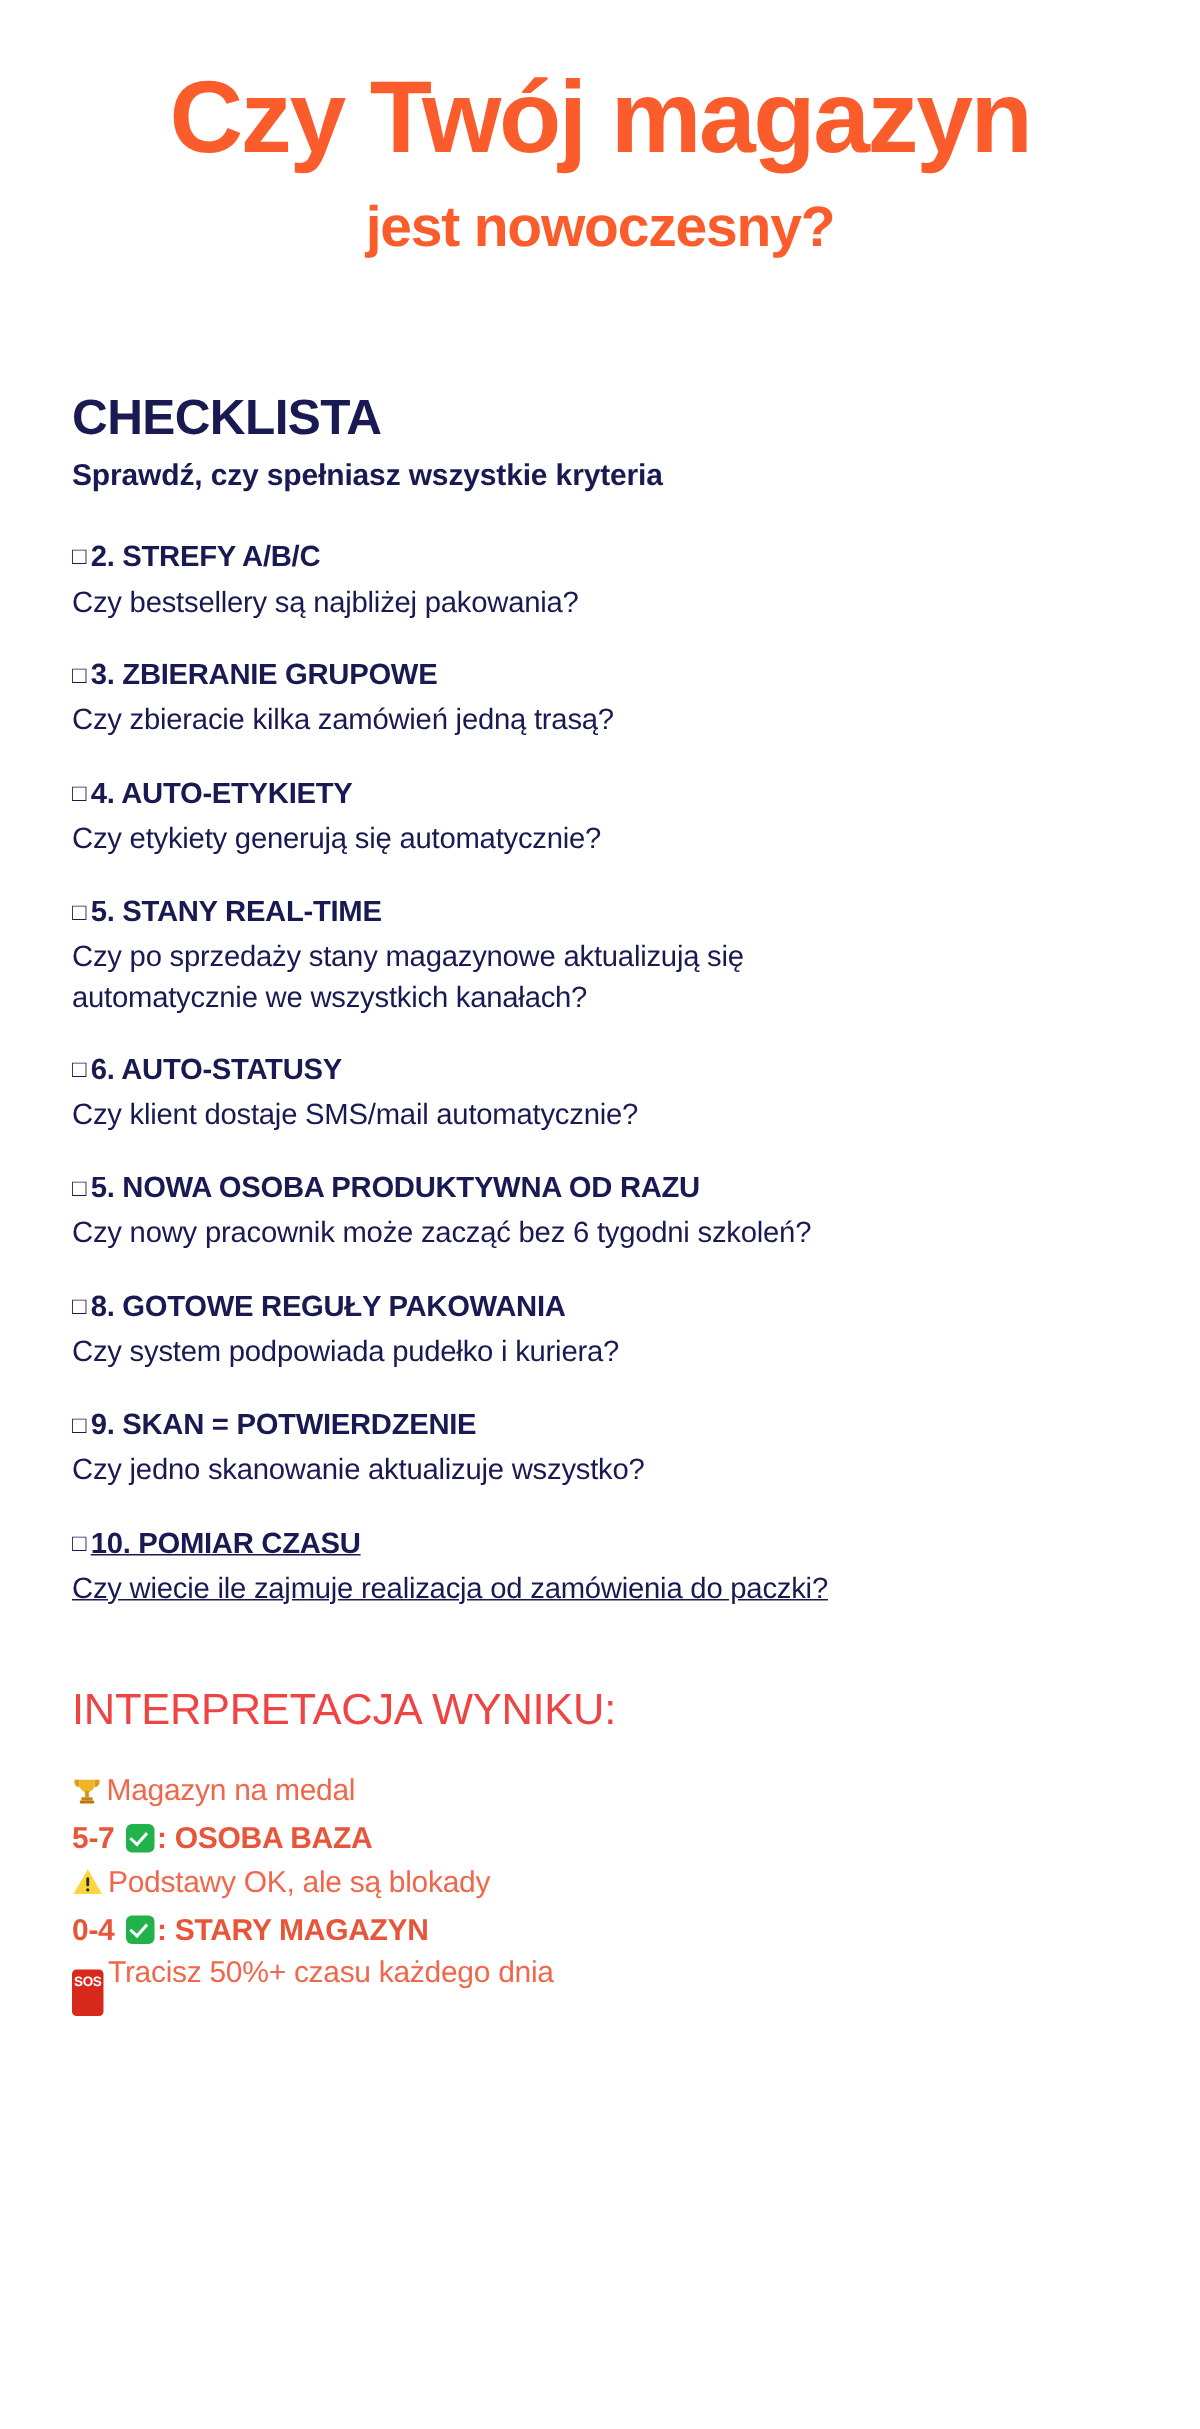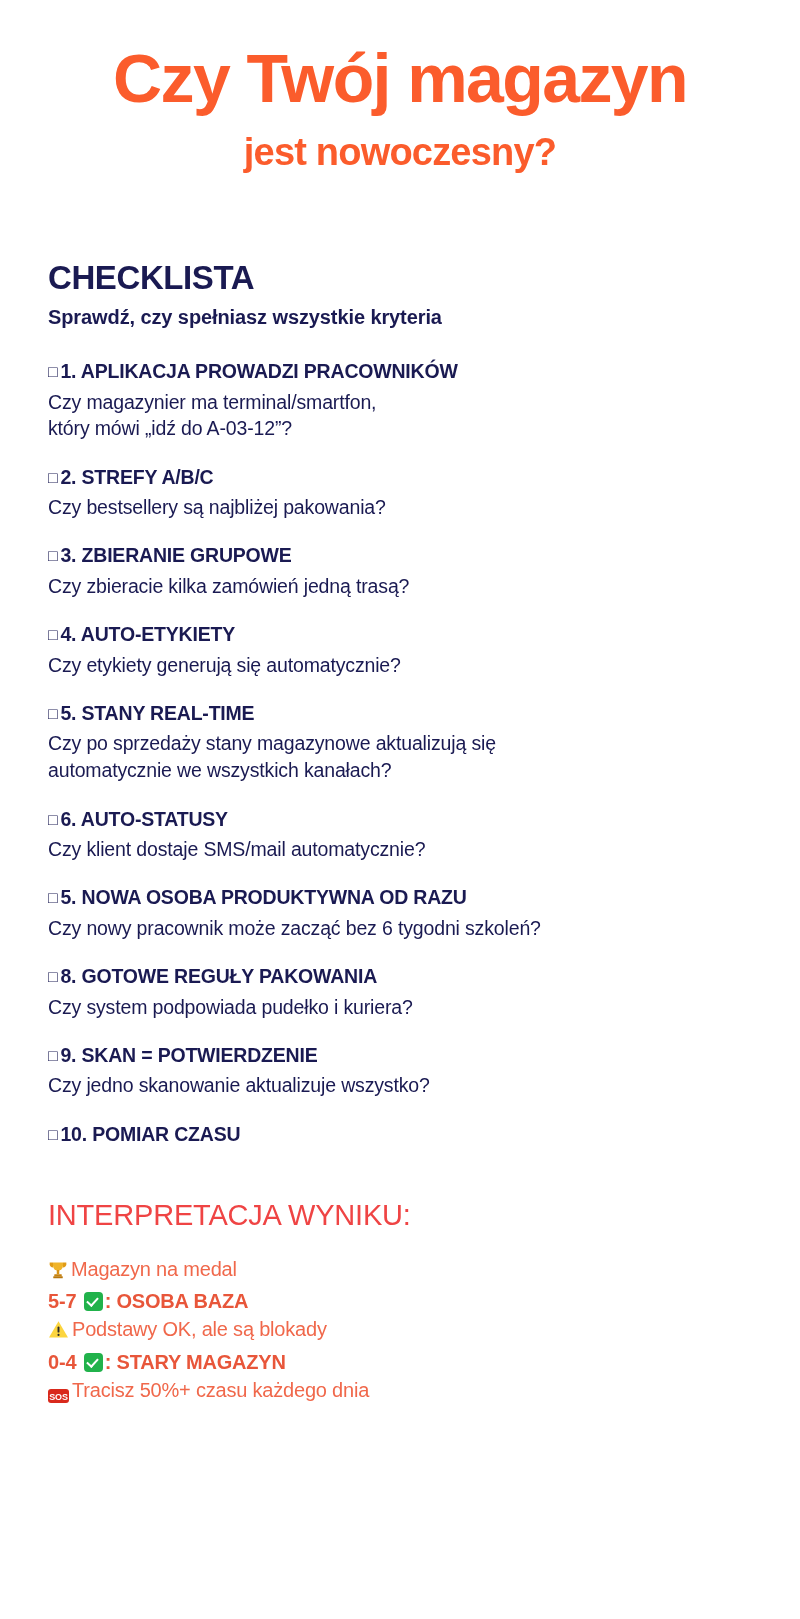--- a/index.html
+++ b/index.html
@@ -67,21 +67,21 @@
 
   
   .checklist {
     list-style: none;
     margin: 30px 0 0 0;
     padding: 0;
   }
   .check-item {
     margin-bottom: 23px;
   }
-  .check-item:last-child { margin-bottom: 16px; }
+  .check-item:last-child { margin-bottom: 16px; text-decoration: underline; }
 
   .check-head {
     display: block;
     font-size: 19.5px;
     font-weight: 700;
     color: #1a1a52;
     letter-spacing: -0.2px;
     line-height: 1.3;
     white-space: nowrap;
   }
@@ -164,21 +164,21 @@
     margin-right: 3px;
   }
   .e-warn {
     display: inline-block;
     width: 21px; height: 19px;
     vertical-align: -3px;
     margin-right: 3px;
   }
   .e-sos {
     display: inline-block;
-    width: 21px; height: 14px;
+    width: 21px; height: 31px;
     background: #d9291c;
     border-radius: 3px;
     color: #ffffff;
     font-size: 9px;
     font-weight: 700;
     text-align: center;
     line-height: 17px;
     letter-spacing: -0.2px;
     vertical-align: -3px;
     margin-right: 3px;
@@ -193,25 +193,20 @@
   <h2 class="hero-subtitle">jest nowoczesny?</h2>
 </header>
 
 <main class="panel">
 
   <h3 class="section-title">CHECKLISTA</h3>
   <p class="section-subtitle">Sprawdź, czy spełniasz wszystkie kryteria</p>
 
   <ul class="checklist">
 
-    <li class="check-item">
-      <span class="check-head"><span class="check-box">□</span><span>1. APLIKACJA PROWADZI PRACOWNIKÓW</span></span>
-      <span class="check-desc">Czy magazynier ma terminal/smartfon,
-który mówi „idź do A-03-12”?</span>
-    </li>
 
     <li class="check-item">
       <span class="check-head"><span class="check-box">□</span><span>2. STREFY A/B/C</span></span>
       <span class="check-desc">Czy bestsellery są najbliżej pakowania?</span>
     </li>
 
     <li class="check-item">
       <span class="check-head"><span class="check-box">□</span><span>3. ZBIERANIE GRUPOWE</span></span>
       <span class="check-desc">Czy zbieracie kilka zamówień jedną trasą?</span>
     </li>
@@ -242,20 +237,21 @@
       <span class="check-desc">Czy system podpowiada pudełko i kuriera?</span>
     </li>
 
     <li class="check-item">
       <span class="check-head"><span class="check-box">□</span><span>9. SKAN = POTWIERDZENIE</span></span>
       <span class="check-desc">Czy jedno skanowanie aktualizuje wszystko?</span>
     </li>
 
     <li class="check-item">
       <span class="check-head"><span class="check-box">□</span><span>10. POMIAR CZASU</span></span>
+      <span class="check-desc">Czy wiecie ile zajmuje realizacja od zamówienia do paczki?</span>
     </li>
 
   </ul>
 
   <section class="interp">
     <h3 class="interp-title">INTERPRETACJA WYNIKU:</h3>
 
     <ul class="interp-list">
 
       <li class="interp-group">

